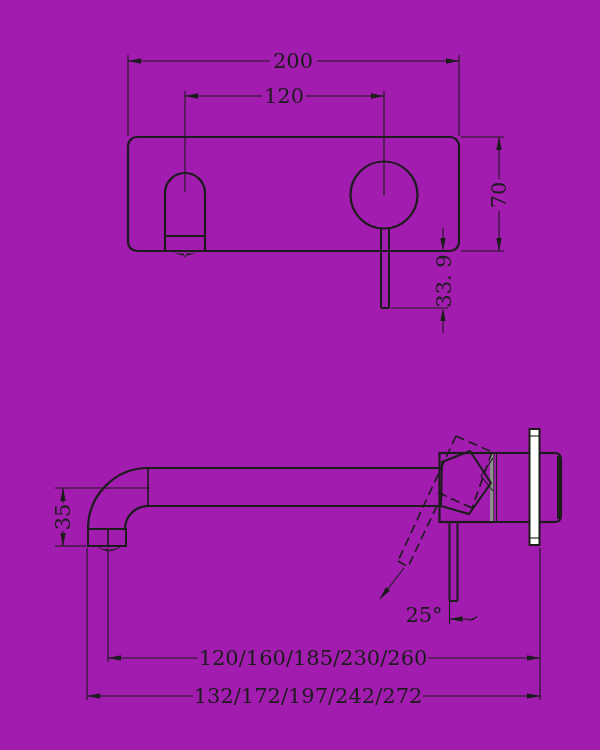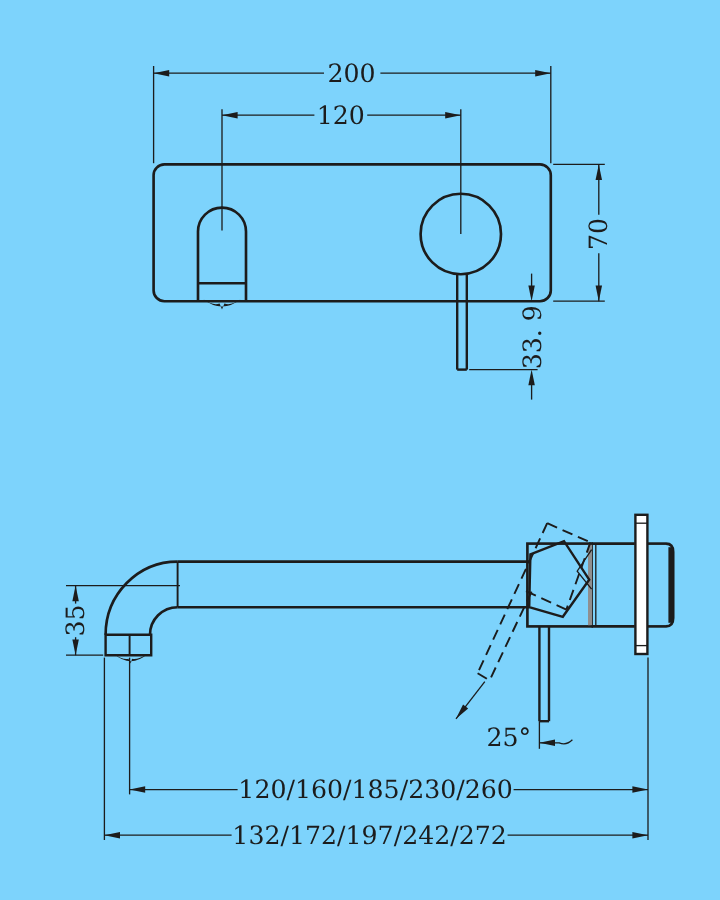--- a/index.html
+++ b/index.html
@@ -1,16 +1,16 @@
 <!DOCTYPE html>
 <html><head>
 <meta charset="utf-8">
 <style>
   html,body{margin:0;padding:0;background:#ffffff;}
-  .stage{position:relative;width:600px;height:750px;background:#7dd3fc;overflow:hidden;}
+  .stage{position:relative;width:600px;height:750px;background:#a21caf;overflow:hidden;}
   svg{display:block;}
   .ln{fill:none;stroke:#1c1c1c;}
   .s22{stroke-width:2.2;}
   .s2{stroke-width:2;}
   .s16{stroke-width:1.6;}
   .thin{stroke-width:1.1;}
   .s4{stroke-width:4;}
   .dash{fill:none;stroke:#1c1c1c;stroke-width:1.6;stroke-dasharray:9 5;}
   .ah{fill:#1c1c1c;stroke:none;}
   .blk{fill:#1c1c1c;stroke:none;}

